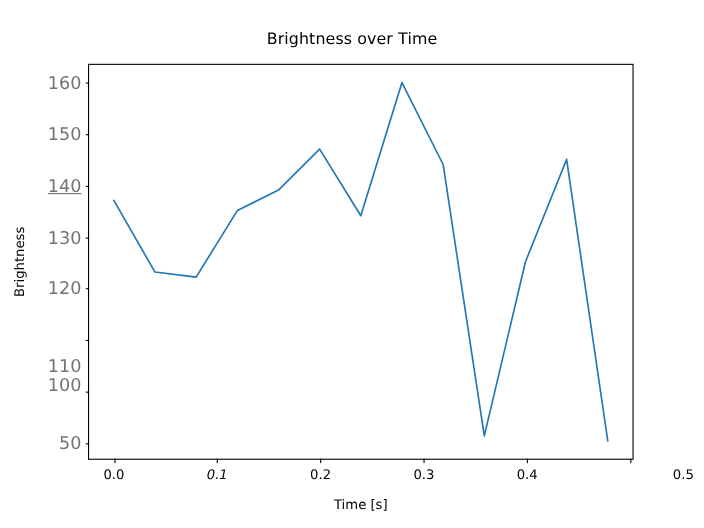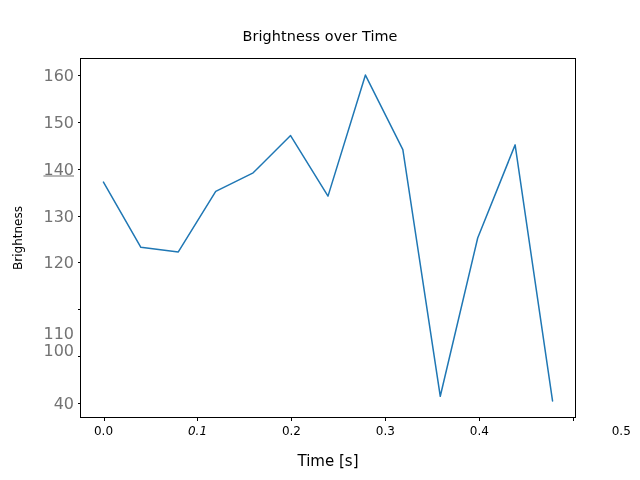--- a/index.html
+++ b/index.html
@@ -80,21 +80,21 @@
     color: #000000;
     white-space: nowrap;
   }
   
   #xlabel {
     position: absolute;
     left: 80px;
     width: 496px;
     top: 452px;
     text-align: center;
-    font-size: 15px;
+    font-size: 12px;
     color: #000000;
   }
   #ylabel {
     position: absolute;
     left: 10px;
     top: 58px;
     height: 360px;
     width: 16px;
     display: flex;
     align-items: center;
@@ -119,21 +119,21 @@
     <span>Brightness</span>
   </div>
 
   <div id="xlabel">Time [s]</div>
 
   <div id="plot-area">
     <svg id="data-svg" viewBox="0 0 496 360" preserveAspectRatio="none">
       <polyline id="series-path" fill="none" stroke="#1f77b4" stroke-width="1.5" stroke-linejoin="round" stroke-linecap="round" vector-effect="non-scaling-stroke" points="22.55,123.82 60.12,189.36 97.70,194.04 135.27,133.19 172.85,114.46 210.42,77.01 248.00,137.87 285.58,16.15 323.15,91.05 360.73,339.17 398.30,180.00 435.88,86.37 473.45,343.85"></polyline>
     </svg>
   <div class="ytick" style="top: 343.849px;"></div>
-      <div class="ytick-label" style="top: 343.849px;">40</div>
+      <div class="ytick-label" style="top: 343.849px;">50</div>
       <div class="ytick" style="top: 297.035px;"></div>
       <div class="ytick-label" style="top: 291px;">100</div>
       <div class="ytick" style="top: 250.221px;"></div>
       <div class="ytick-label" style="top: 250.221px; margin-top: 24px;">110</div>
       <div class="ytick" style="top: 203.407px;"></div>
       <div class="ytick-label" style="top: 203.407px;">120</div>
       <div class="ytick" style="top: 156.593px;"></div>
       <div class="ytick-label" style="top: 156.593px;">130</div>
       <div class="ytick" style="top: 109.779px;"></div>
       <div class="ytick-label" style="top: 109.779px; text-decoration: underline;">140</div>

